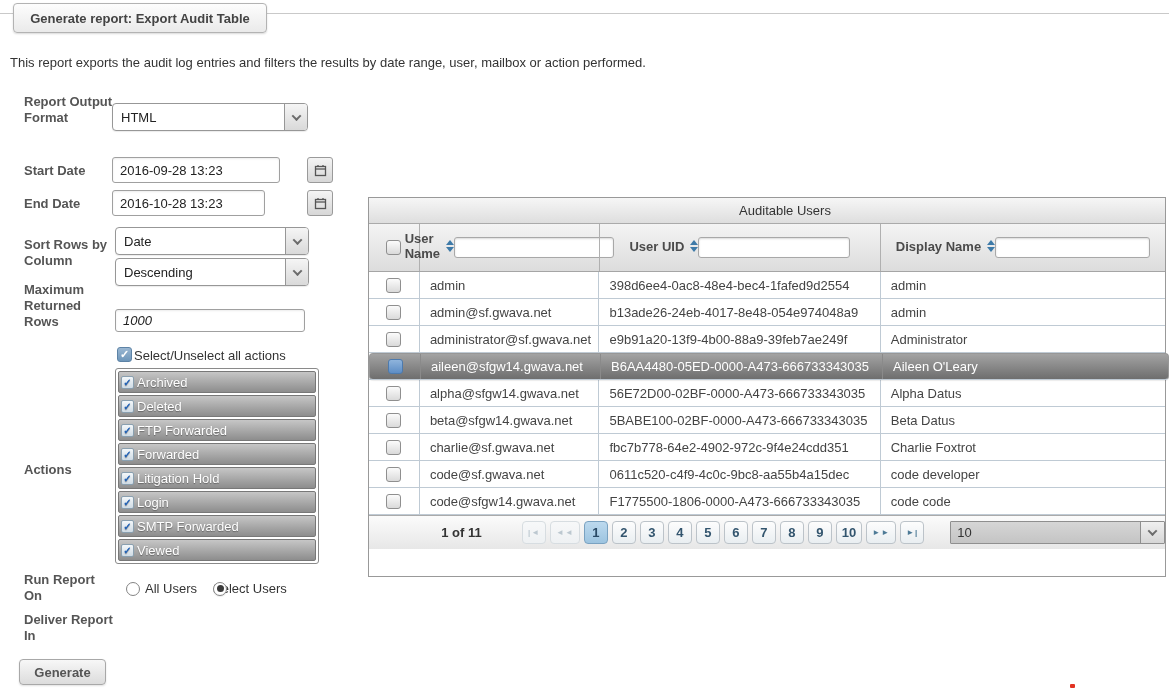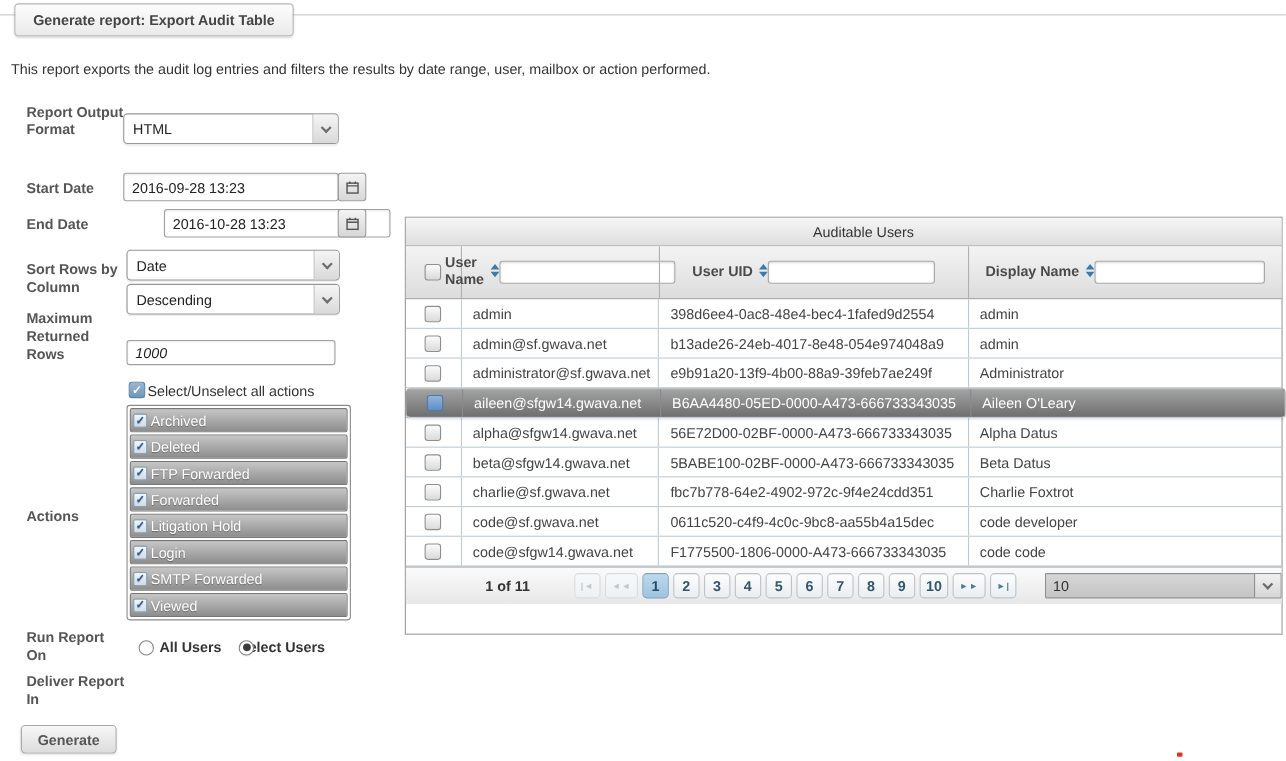--- a/index.html
+++ b/index.html
@@ -49,21 +49,21 @@
   .action-item { height:22px; margin-bottom:2px; border:1px solid #787878; border-radius:2px;
                  background:linear-gradient(#c6c6c6,#8d8d8d); display:flex; align-items:center;
                  padding-left:2px; color:#fff; font-size:13px; text-shadow:0 1px 1px rgba(0,0,0,.35); }
   .action-item .albl { margin-left:3px; }
 
   
   .radio-row { position:absolute; left:126px; top:581px; display:flex; align-items:center; font-size:13px; color:#333; }
   .radio { width:14px; height:14px; border:1px solid #848484; border-radius:50%; background:#fff;
            display:inline-flex; align-items:center; justify-content:center; margin-right:5px; }
   .radio.sel::after { content:""; width:7px; height:7px; border-radius:50%; background:#3a3a3a; }
-  .radio-opt { display:flex; align-items:center; margin-right:16px;font-weight:bold; }
+  .radio-opt { display:flex; align-items:center; margin-right:16px; }
 
   .genbtn { position:absolute; left:19px; top:659px; width:87px; height:26px;
             background:linear-gradient(#f7f7f7,#dcdcdc); border:1px solid #a8a8a8; border-radius:4px;
             font-size:13px; font-weight:bold; color:#555; display:flex; align-items:center; justify-content:center;
             box-shadow:0 1px 2px rgba(0,0,0,.12); }
 
   
   .utable { position:absolute; left:368px; top:197px; width:798px; height:380px;
             border:1px solid #999; background:#fff; }
   .ttitle { height:26px; background:linear-gradient(#f6f6f6,#dedede); border-bottom:1px solid #aaa;
@@ -121,32 +121,32 @@
 
   <div class="lbl" style="top:94px;">Report Output Format</div>
   <div class="sel" style="left:112px; top:103px; width:196px;">
     <span class="val">HTML</span>
     <span class="btn">
         <i class="chev"></i>
       </span>
   </div>
 
   <div class="lbl" style="top:163px;">Start Date</div>
-  <input class="tinput" style="left: 112px; top: 157px; width: 196px;" value="2016-09-28 13:23">
+  <input class="tinput" style="left: 112px; top: 157px; width: 168px;" value="2016-09-28 13:23">
   <div class="calbtn" style="left:307px; top:157px;">
     <svg width="13" height="13" viewBox="0 0 13 13">
         <rect x="1.5" y="2.5" width="10" height="9" fill="none" stroke="#555" stroke-width="1.3"></rect>
         <line x1="1.5" y1="5" x2="11.5" y2="5" stroke="#555" stroke-width="1.3"></line>
         <line x1="4" y1="1" x2="4" y2="3" stroke="#555" stroke-width="1.3"></line>
         <line x1="9" y1="1" x2="9" y2="3" stroke="#555" stroke-width="1.3"></line>
       </svg>
   </div>
 
   <div class="lbl" style="top:196px;">End Date</div>
-  <input class="tinput" style="left: 112px; top: 190px; width: 206px; margin-left: 37px;" value="2016-10-28 13:23">
+  <input class="tinput" style="left: 112px; top: 190px; width: 153px;" value="2016-10-28 13:23">
   <div class="calbtn" style="left:307px; top:190px;">
     <svg width="13" height="13" viewBox="0 0 13 13">
         <rect x="1.5" y="2.5" width="10" height="9" fill="none" stroke="#555" stroke-width="1.3"></rect>
         <line x1="1.5" y1="5" x2="11.5" y2="5" stroke="#555" stroke-width="1.3"></line>
         <line x1="4" y1="1" x2="4" y2="3" stroke="#555" stroke-width="1.3"></line>
         <line x1="9" y1="1" x2="9" y2="3" stroke="#555" stroke-width="1.3"></line>
       </svg>
   </div>
 
   <div class="lbl" style="top:237px;">Sort Rows by Column</div>

